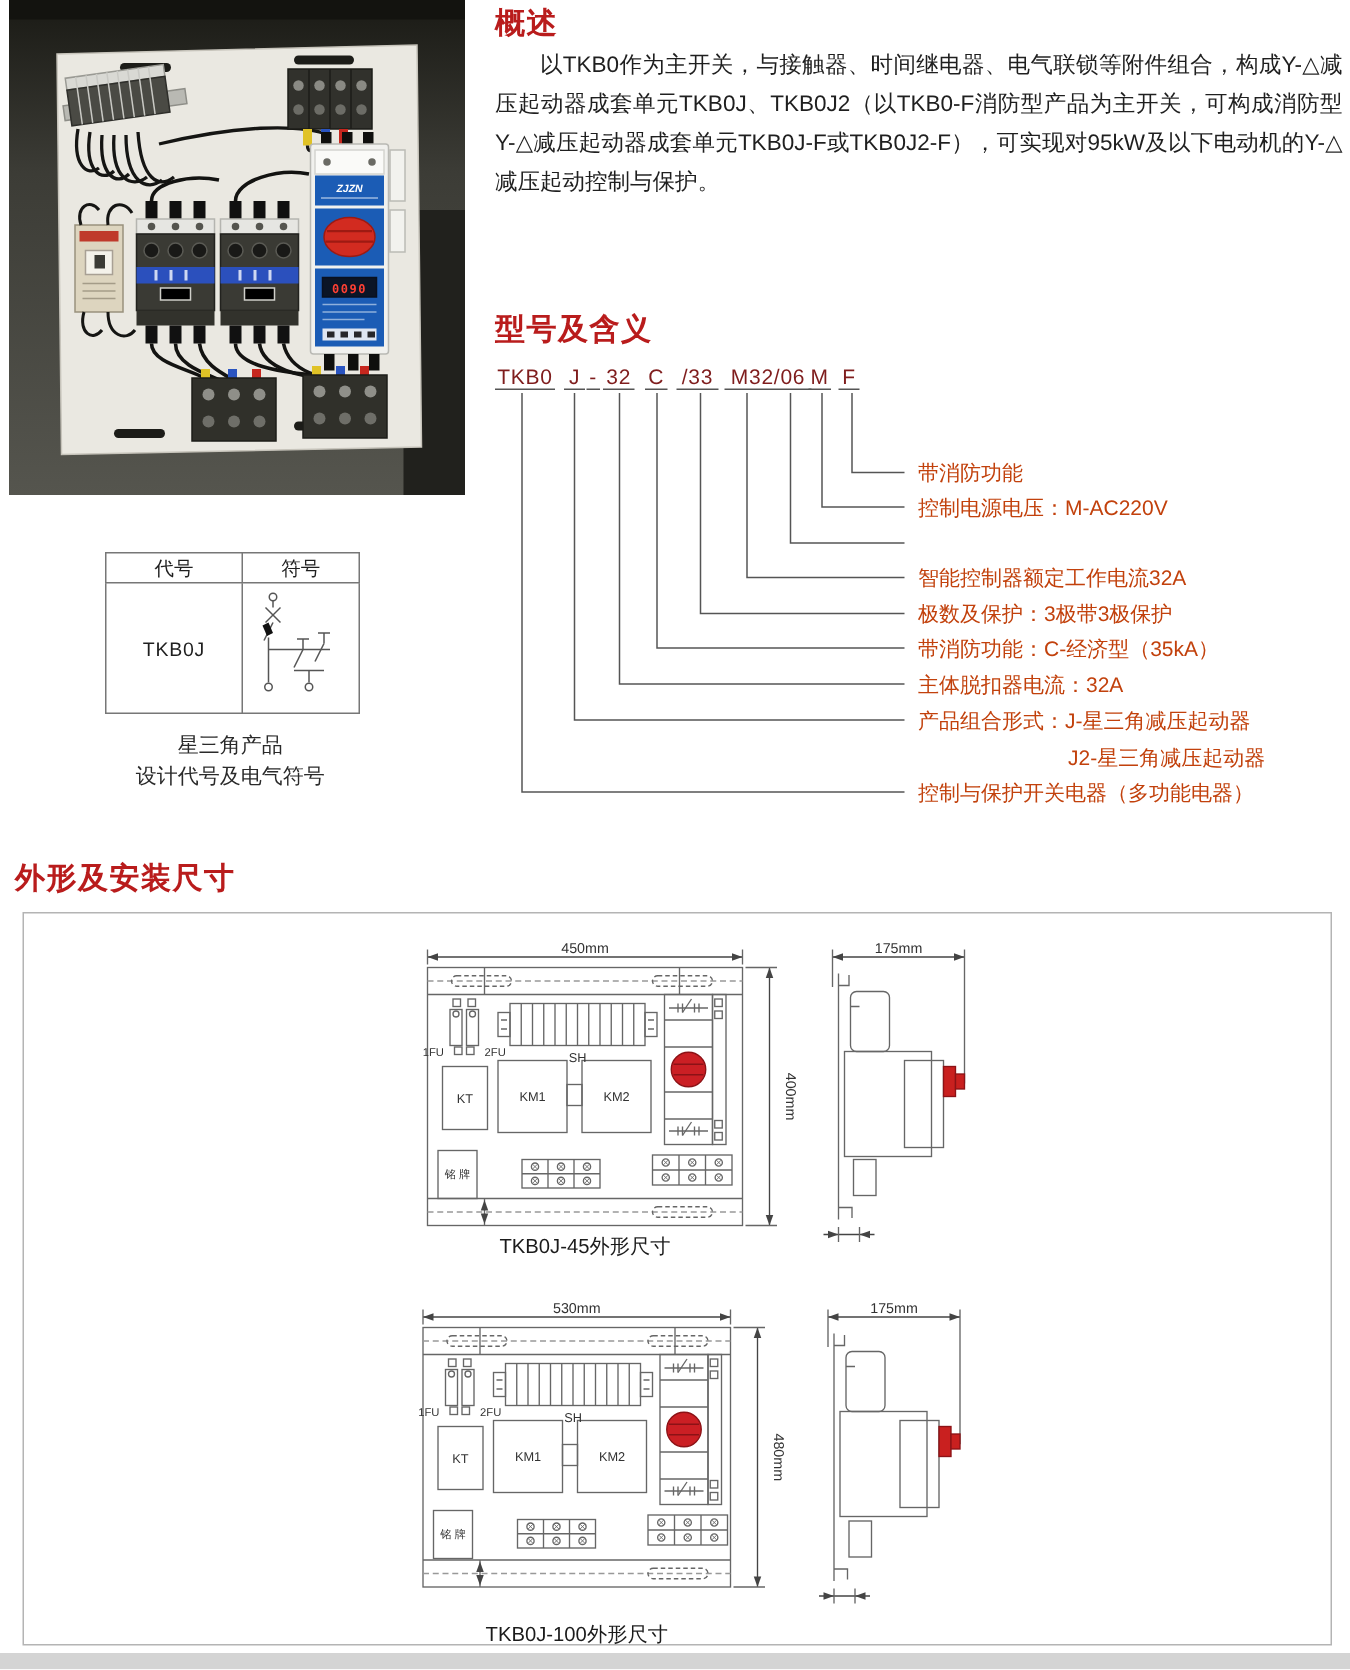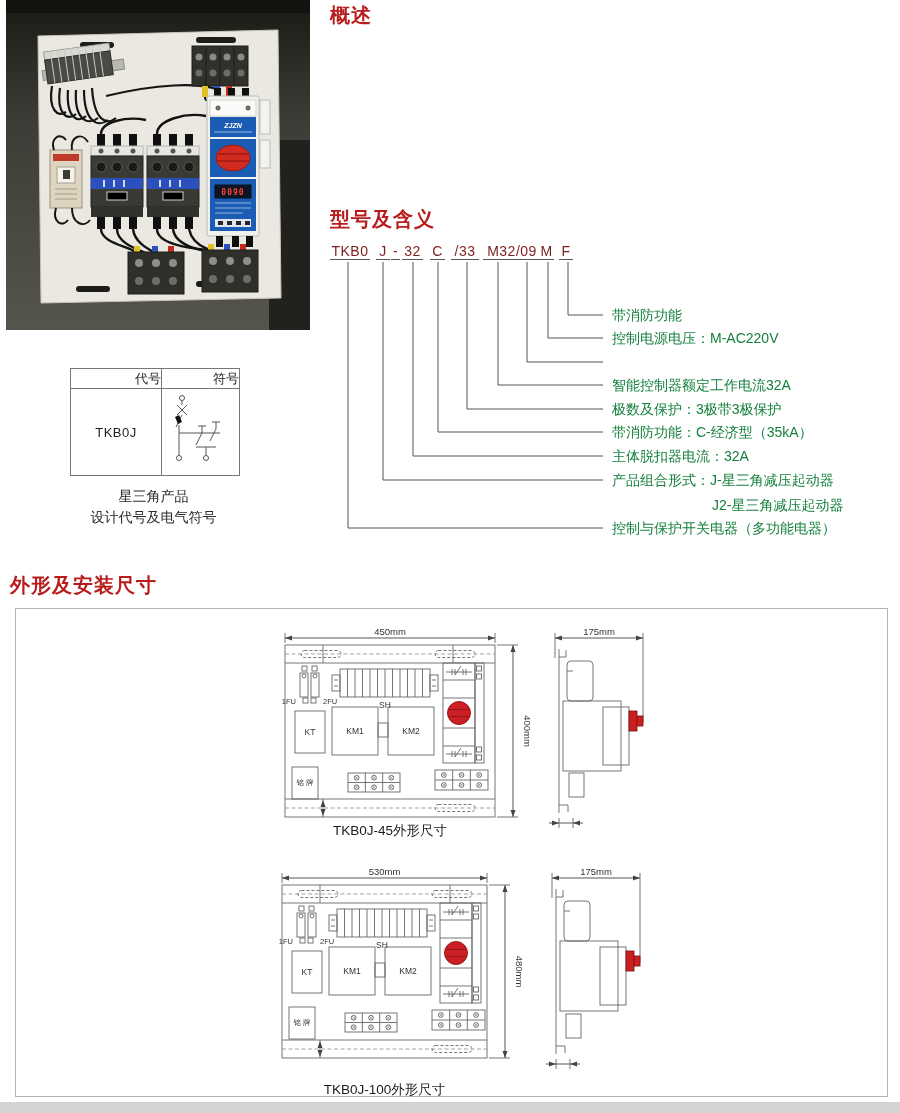--- a/index.html
+++ b/index.html
@@ -6,24 +6,24 @@
   .page{position:relative;width:900px;height:1113px;background:#fff;overflow:hidden;
         font-family:"Liberation Sans","DejaVu Sans",sans-serif;color:#1f1f1f;}
   .hd{position:absolute;margin:0;font-size:20px;font-weight:bold;color:#b91c1c;letter-spacing:1px;}
   .photo{position:absolute;left:6px;top:0;width:260px;height:330px;}
   .para{position:absolute;left:330px;top:31px;width:565px;font-size:15px;line-height:26px;text-align:justify;}
   .para p{margin:0;text-indent:2em;}
   .model-row{position:absolute;left:330px;top:243px;height:19px;width:260px;}
   .model-row .seg{position:absolute;top:0;height:16px;border-bottom:1px solid #555;
         font-size:14px;letter-spacing:.5px;color:#7f1d1d;text-align:center;white-space:nowrap;}
   .connector{position:absolute;left:325px;top:238px;pointer-events:none;}
-  .legend-item{position:absolute;left:612px;font-size:14px;color:#15803d;white-space:nowrap;}
+  .legend-item{position:absolute;left:612px;font-size:14px;color:#c2410c;white-space:nowrap;}
   .code-table{position:absolute;left:70px;top:368px;border-collapse:collapse;table-layout:fixed;}
   .code-table th,.code-table td{border:1px solid #777;padding:0;text-align:center;font-weight:normal;}
-  .code-table th{height:19px;font-size:13px;text-align:right;}
+  .code-table th{height:19px;font-size:13px;}
   .code-table td{height:86px;font-size:13px;letter-spacing:.5px;}
   .col-code{width:90px;}.col-sym{width:77px;}
   .table-caption{position:absolute;left:70px;top:486px;width:167px;text-align:center;
         font-size:14px;line-height:21px;color:#2a2a2a;}
   .dims-box{position:absolute;left:15px;top:608px;width:871px;height:487px;border:1px solid #b4b4b4;background:#fff;}
   .dwg{position:absolute;}
   .bottom-strip{position:absolute;left:0;top:1102px;width:900px;height:11px;background:#d4d4d4;}
   .dimtxt{font-size:9.5px;fill:#333;font-family:"Liberation Sans",sans-serif;}
   .lbl{font-size:7.5px;fill:#333;font-family:"Liberation Sans",sans-serif;}
   .lbl2{font-size:8.5px;fill:#333;font-family:"Liberation Sans",sans-serif;}
@@ -228,31 +228,32 @@
           <circle cx="241" cy="261" r="4" fill="#8f8f89"></circle>
         <circle cx="207" cy="279" r="4" fill="#6e6e68"></circle>
           <circle cx="224" cy="279" r="4" fill="#6e6e68"></circle>
           <circle cx="241" cy="279" r="4" fill="#6e6e68"></circle>
       </g>
     </svg>
   </div>
 
   <h2 class="hd" style="left:330px;top:2px">概述</h2>
   <div class="para">
+    <p>以TKB0作为主开关，与接触器、时间继电器、电气联锁等附件组合，构成Y-△减压起动器成套单元TKB0J、TKB0J2（以TKB0-F消防型产品为主开关，可构成消防型Y-△减压起动器成套单元TKB0J-F或TKB0J2-F），可实现对95kW及以下电动机的Y-△减压起动控制与保护。</p>
   </div>
 
   <h2 class="hd" style="left:330px;top:206px">型号及含义</h2>
   <div class="model-row">
     <span class="seg" style="left:0;width:40px">TKB0</span>
     <span class="seg" style="left:46px;width:14px">J</span>
     <span class="seg" style="left:61px;width:9px">-</span>
     <span class="seg" style="left:72px;width:21px">32</span>
     <span class="seg" style="left:100px;width:15px">C</span>
     <span class="seg" style="left:121px;width:28px">/33</span>
-    <span class="seg" style="left:153px;width:58px">M32/09</span>
+    <span class="seg" style="left:153px;width:58px">M32/06</span>
     <span class="seg" style="left:209px;width:15px">M</span>
     <span class="seg" style="left:229px;width:14px">F</span>
   </div>
   <svg class="connector" width="285" height="312" viewBox="0 0 285 312">
     <g fill="none" stroke="#555" stroke-width="1">
       <path d="M243,24 V77 H278"></path>
       <path d="M223,24 V100 H278"></path>
       <path d="M202,24 V124 H278"></path>
       <path d="M173,24 V147 H278"></path>
       <path d="M142,24 V171 H278"></path>

